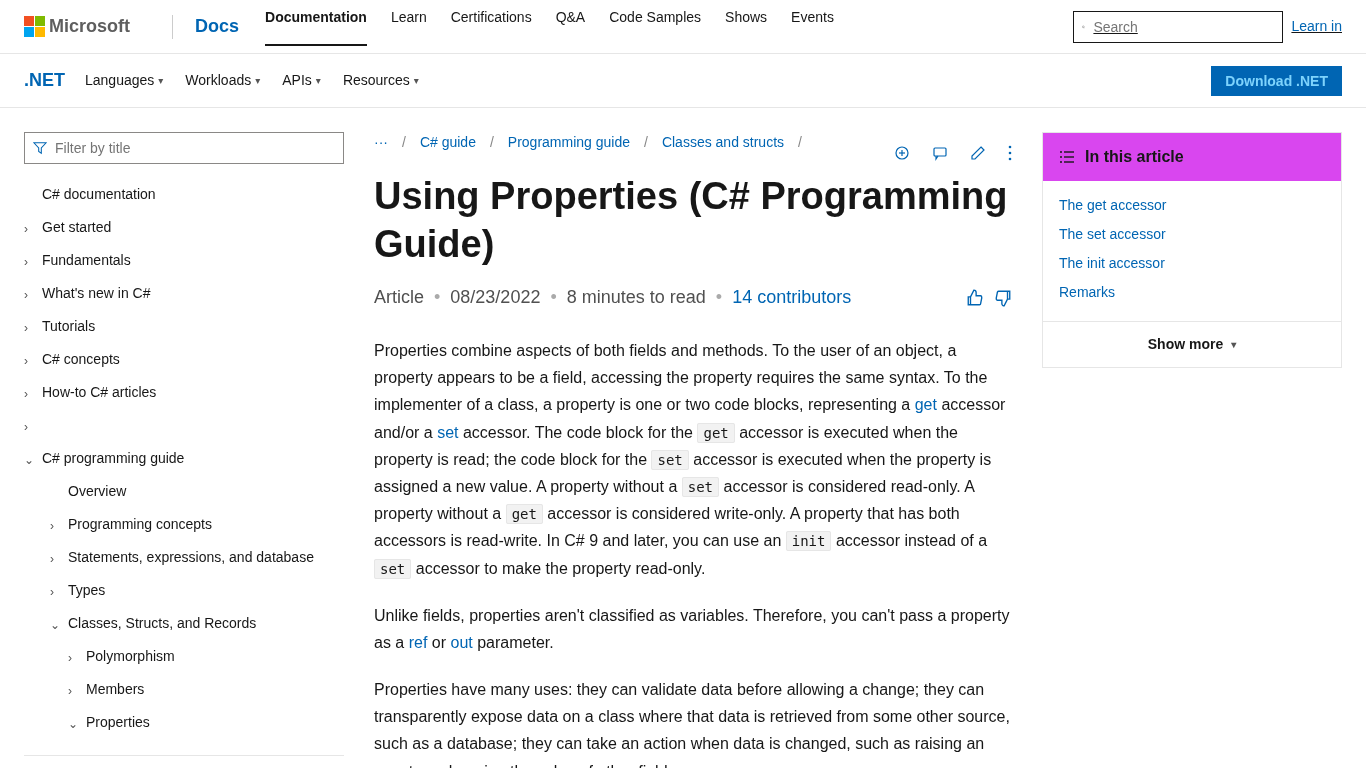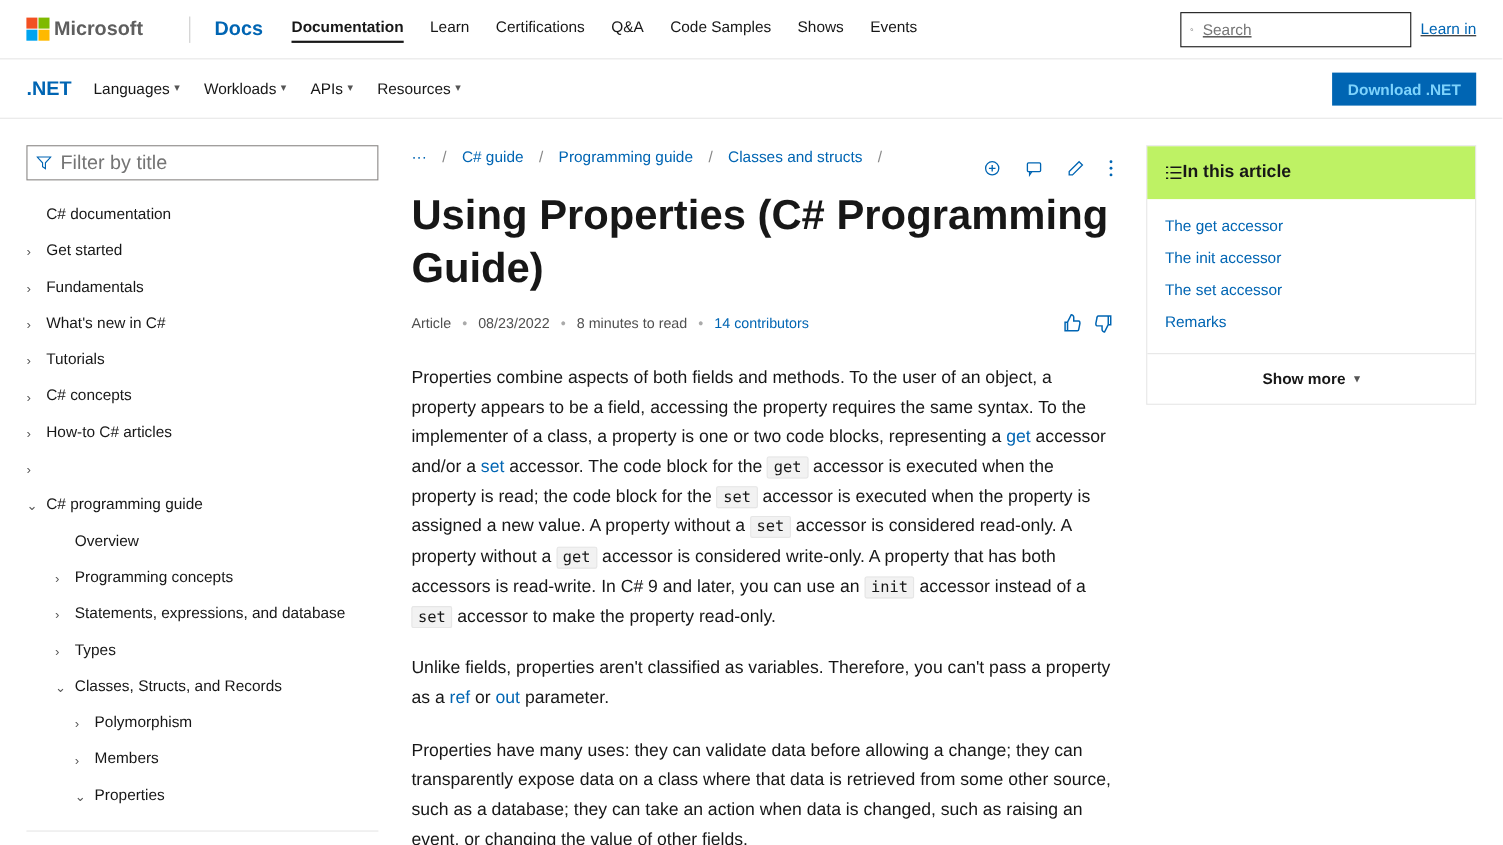--- a/index.html
+++ b/index.html
@@ -9,66 +9,66 @@
   
   .header-top { display: flex; align-items: center; height: 54px; padding: 0 24px; border-bottom: 1px solid #e6e6e6; }
   .ms-logo { display: flex; align-items: center; gap: 4px; margin-right: 20px; text-align: right; }
   .ms-logo-squares { display: grid; grid-template-columns: 10px 10px; grid-template-rows: 10px 10px; gap: 1px; }
   .ms-logo-squares span:nth-child(1){background:#f25022}.ms-logo-squares span:nth-child(2){background:#7fba00}.ms-logo-squares span:nth-child(3){background:#00a4ef}.ms-logo-squares span:nth-child(4){background:#ffb900}
   .ms-logo-text { font-size: 18px; color:#5e5e5e; font-weight:600; }
   .divider-v { width:1px; height:24px; background:#ccc; margin:0 22px; }
   .docs-title { font-size: 18px; font-weight:600; margin-right: 26px; }
   .top-nav { display:flex; gap: 24px; font-size:14px; }
   .top-nav a { color:#171717; }
-  .top-nav a.active { border-bottom: 2px solid #171717; padding-bottom: 2px; font-weight:600; }
+  .top-nav a.active { border-bottom: 2px solid #171717; padding-bottom: 16px; font-weight:600; }
   .top-right { margin-left:auto; display:flex; align-items:center; gap:8px;text-decoration:underline; }
   .search-field { display:flex; align-items:center; border:1px solid #171717; height:32px; width:210px; padding:0 8px; gap:8px; }
   .search-field input { border:none; outline:none; flex:1; font-size:14px; }
 
   
   .header-sub { display:flex; align-items:center; height:54px; padding:0 24px; border-bottom:1px solid #e6e6e6; }
   .net-title { font-size:18px; font-weight:700; margin-right:20px; }
   .sub-nav { display:flex; gap:22px; font-size:14px; }
   .sub-nav a { color:#171717; display:flex; align-items:center; gap:4px; }
   .chev { font-size:10px; color:#555; }
   .download-btn { margin-left:auto; background:#0065b3; color:#7dd3fc; padding:7px 14px; font-size:14px; font-weight:600; border:none; cursor:pointer; }
 
   
   .layout { display:grid; grid-template-columns: 320px 1fr 300px; gap: 30px; padding: 24px; }
 
   
   .sidebar { font-size:14px; }
   .filter-box { display:flex; align-items:center; border:1px solid #8a8886; height:32px; padding:0 8px; gap:8px; margin-bottom:14px; }
-  .filter-box input { border:none; outline:none; flex:1; font-size:18px; }
+  .filter-box input { border:none; outline:none; flex:1; font-size:14px; }
   .tree { list-style:none; }
   .tree li { padding: 6px 0; display:flex; align-items:flex-start; gap:6px; cursor:pointer; }
   .tree li.indent1 { padding-left: 26px; }
   .tree li.indent2 { padding-left: 44px; }
   .tree-caret { width:12px; font-size:12px; color:#555; flex-shrink:0; margin-top:3px; }
   .tree-spacer { width:12px; flex-shrink:0; }
   .download-pdf { margin-top:16px; padding:10px 0; border-top:1px solid #e6e6e6; display:flex; align-items:center; gap:10px; font-size:14px; font-weight:600; }
 
   
   .main { max-width: 680px; }
   .breadcrumbs { display:flex; align-items:center; gap:14px; font-size:14px; color:#555; margin-bottom: 20px; }
   .crumb-sep { color:#888; }
   .article-actions { margin-left:auto; display:flex; gap:22px; color:#0065b3; font-size:16px; }
   .crumb-row { display:flex; align-items:center; }
   h1 { font-size: 38px; font-weight:600; line-height:1.25; margin-bottom: 16px; }
-  .meta-row { display:flex; align-items:center; gap: 10px; font-size:13px; color:#505050; margin-bottom: 26px; }
+  .meta-row { display:flex; align-items:center; gap: 10px; font-size:18px; color:#505050; margin-bottom: 26px; }
   .meta-sep { color:#aaa; }
   .contrib-link { color:#0065b3; }
   .feedback { margin-left:auto; display:flex; gap:10px; color:#0065b3; font-size:18px; }
   p.body { font-size: 16px; line-height: 1.7; margin-bottom: 20px; color:#171717; }
   code.inline { background:#f2f2f2; border:1px solid #e6e6e6; padding:1px 5px; font-family: Consolas, monospace; font-size: 14px; border-radius:2px; }
 
   
   .right-rail { font-size:14px; }
   .toc-box { border:1px solid #e6e6e6; }
-  .toc-head { background:#bef264; padding:12px 16px; font-weight:600; font-size:16px; display:flex; align-items:center; }
+  .toc-head { background:#d946ef; padding:12px 16px; font-weight:600; font-size:16px; display:flex; align-items:center; gap:10px; }
   .toc-list { list-style:none; padding: 10px 16px 14px; }
   .toc-list li { padding:4px 0; }
   .toc-show-more { text-align:center; padding:12px; border-top:1px solid #e6e6e6; font-weight:600; cursor:pointer; display:flex; justify-content:center; align-items:center; gap:8px; }
   svg { display:block; }
 </style>
 </head>
 <body>
 
 <div class="header-top">
   <a class="ms-logo">
@@ -296,22 +296,22 @@
             <line x1="5" y1="2" x2="15" y2="2"></line>
             <line x1="1" y1="7" x2="3" y2="7"></line>
             <line x1="5" y1="7" x2="15" y2="7"></line>
             <line x1="1" y1="12" x2="3" y2="12"></line>
             <line x1="5" y1="12" x2="15" y2="12"></line>
           </svg>
         <span>In this article</span>
       </div>
       <ul class="toc-list">
         <li><a>The get accessor</a></li>
+        <li><a>The set accessor</a></li>
         <li><a>The init accessor</a></li>
-        <li><a>The set accessor</a></li>
         <li><a>Remarks</a></li>
       </ul>
       <div class="toc-show-more">
         <span>Show more</span>
         <span class="chev">▾</span>
       </div>
     </div>
   </aside>
 
 </div>

